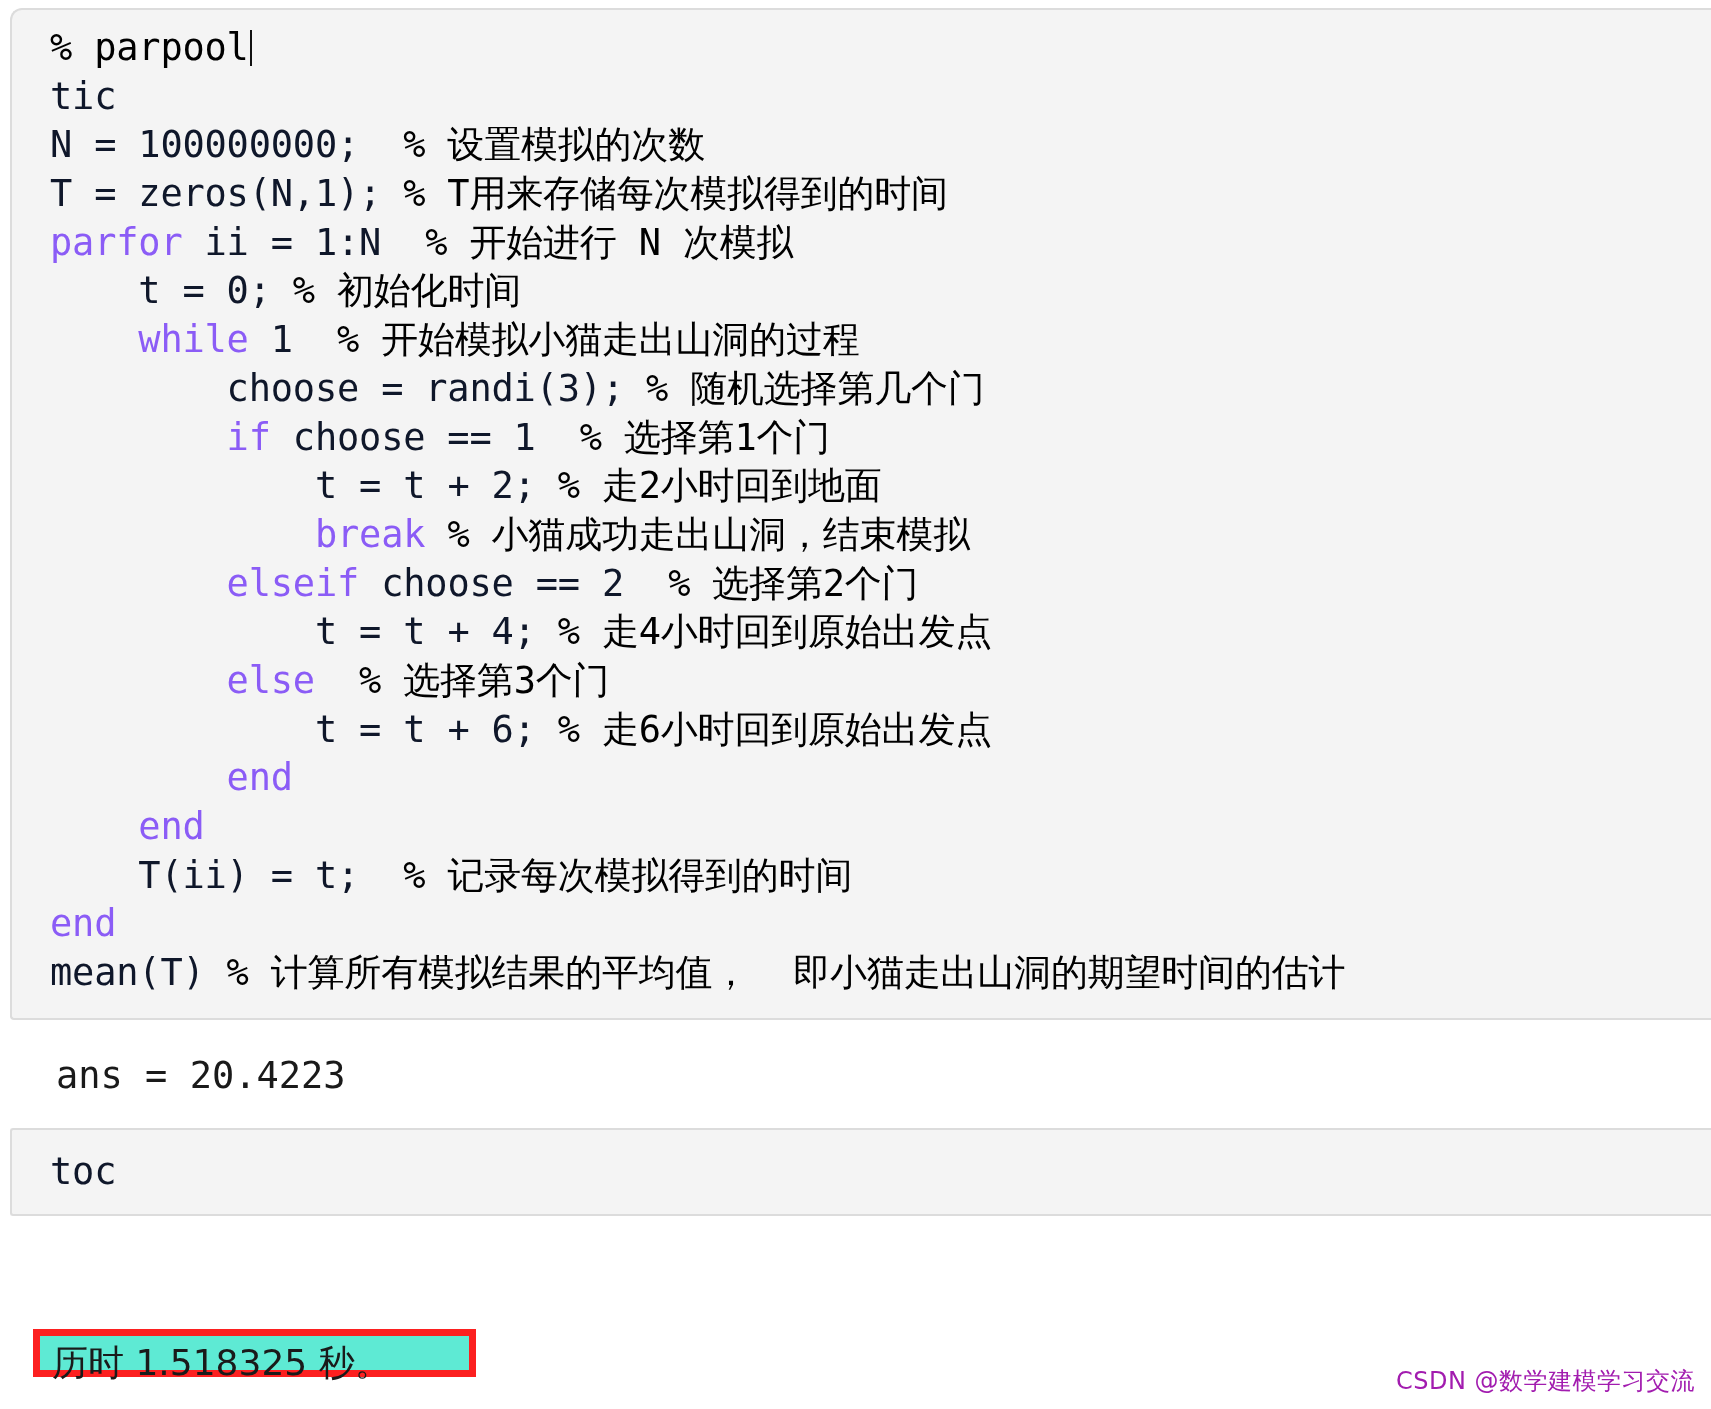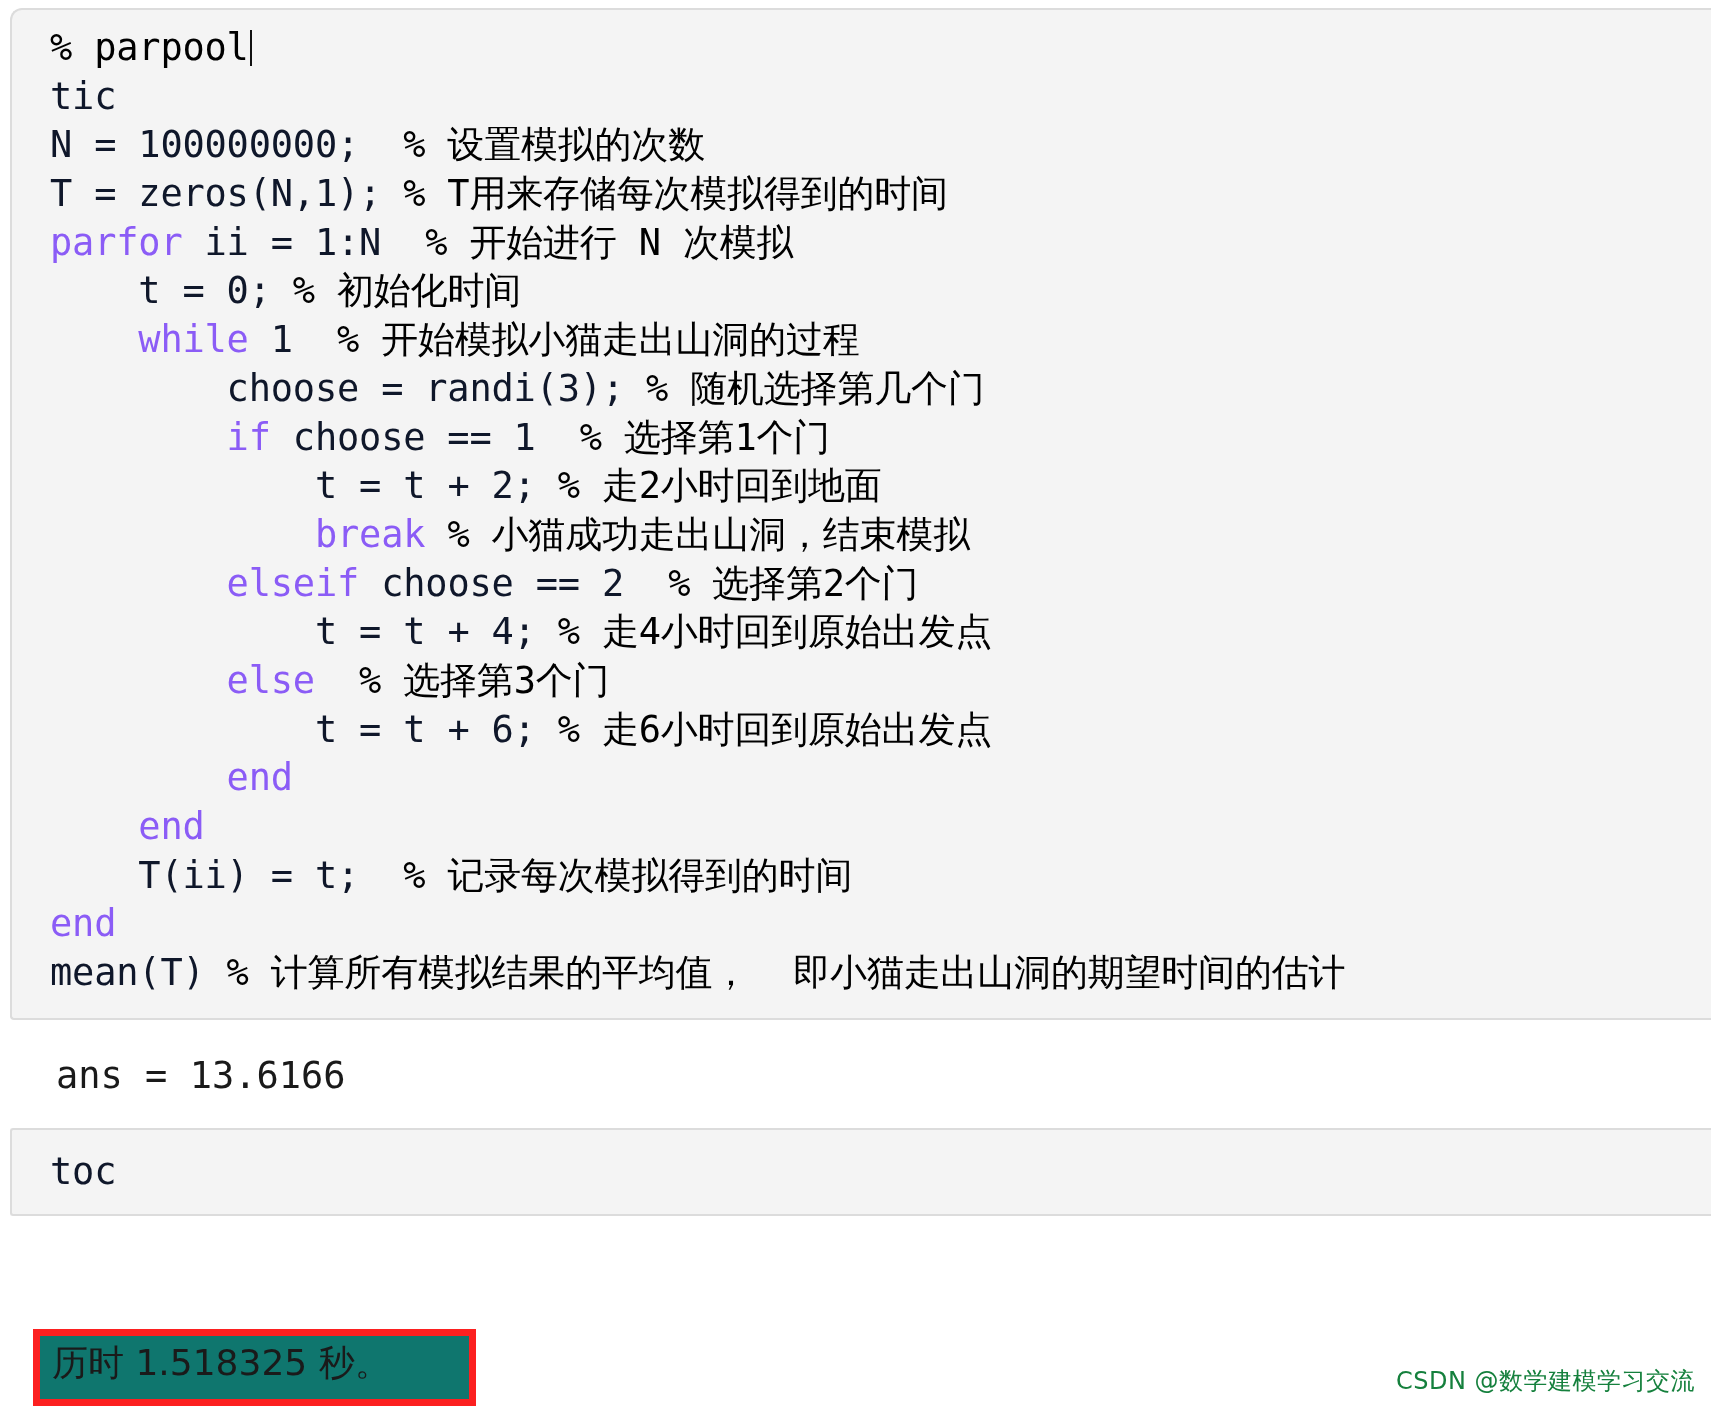--- a/index.html
+++ b/index.html
@@ -87,56 +87,56 @@
     top: 18px;
     left: 38px;
   }
 
   
   .redbox {
     position: absolute;
     left: 33px;
     top: 1329px;
     width: 443px;
-    height: 77px;
+    height: 48px;
     border: 7px solid #fc2020;
-    background: #0f766e;
+    background: #5eead4;
     box-sizing: border-box;
   }
   .redbox-text {
     position: absolute;
     left: 12px;
     top: 3px;
     font-family: "DejaVu Sans", "Liberation Sans", sans-serif;
     font-size: 36px;
     line-height: 48px;
     color: #1a1a1a;
     white-space: pre;
   }
 
   
   .watermark {
     position: absolute;
     right: 16px;
     bottom: 12px;
     font-family: "DejaVu Sans", "Liberation Sans", sans-serif;
     font-size: 24px;
-    color: #15803d;
+    color: #a21caf;
     white-space: pre;
     letter-spacing: 0.5px;
   }
 </style>
 </head>
 <body>
 
 <div class="code-cell">
   <div class="code-lines" id="code-lines-1"><div class="line"><span class="cmt">% parpool</span><span class="cursor"></span></div><div class="line"><span class="plain">tic</span></div><div class="line"><span class="plain">N = 100000000;  </span><span class="cmt">% 设置模拟的次数</span></div><div class="line"><span class="plain">T = zeros(N,1); </span><span class="cmt">% T用来存储每次模拟得到的时间</span></div><div class="line"><span class="kw">parfor</span><span class="plain"> ii = 1:N  </span><span class="cmt">% 开始进行 N 次模拟</span></div><div class="line"><span class="plain">    </span><span class="plain">t = 0; </span><span class="cmt">% 初始化时间</span></div><div class="line"><span class="plain">    </span><span class="kw">while</span><span class="plain"> 1  </span><span class="cmt">% 开始模拟小猫走出山洞的过程</span></div><div class="line"><span class="plain">        </span><span class="plain">choose = randi(3); </span><span class="cmt">% 随机选择第几个门</span></div><div class="line"><span class="plain">        </span><span class="kw">if</span><span class="plain"> choose == 1  </span><span class="cmt">% 选择第1个门</span></div><div class="line"><span class="plain">            </span><span class="plain">t = t + 2; </span><span class="cmt">% 走2小时回到地面</span></div><div class="line"><span class="plain">            </span><span class="kw">break</span><span class="plain"> </span><span class="cmt">% 小猫成功走出山洞，结束模拟</span></div><div class="line"><span class="plain">        </span><span class="kw">elseif</span><span class="plain"> choose == 2  </span><span class="cmt">% 选择第2个门</span></div><div class="line"><span class="plain">            </span><span class="plain">t = t + 4; </span><span class="cmt">% 走4小时回到原始出发点</span></div><div class="line"><span class="plain">        </span><span class="kw">else</span><span class="plain">  </span><span class="cmt">% 选择第3个门</span></div><div class="line"><span class="plain">            </span><span class="plain">t = t + 6; </span><span class="cmt">% 走6小时回到原始出发点</span></div><div class="line"><span class="plain">        </span><span class="kw">end</span></div><div class="line"><span class="plain">    </span><span class="kw">end</span></div><div class="line"><span class="plain">    </span><span class="plain">T(ii) = t;  </span><span class="cmt">% 记录每次模拟得到的时间</span></div><div class="line"><span class="kw">end</span></div><div class="line"><span class="plain">mean(T) </span><span class="cmt">% 计算所有模拟结果的平均值，  即小猫走出山洞的期望时间的估计</span></div></div>
 </div>
 
-<div class="output-plain" id="ans-output">ans = 13.6166</div>
+<div class="output-plain" id="ans-output">ans = 20.4223</div>
 
 <div class="code-cell-2">
   <div class="code-lines" id="code-lines-2"><div class="line"><span class="plain">toc</span></div></div>
 </div>
 
 <div class="redbox">
   <div class="redbox-text">历时 1.518325 秒。</div>
 </div>
 
 <div class="watermark">CSDN @数学建模学习交流</div>

